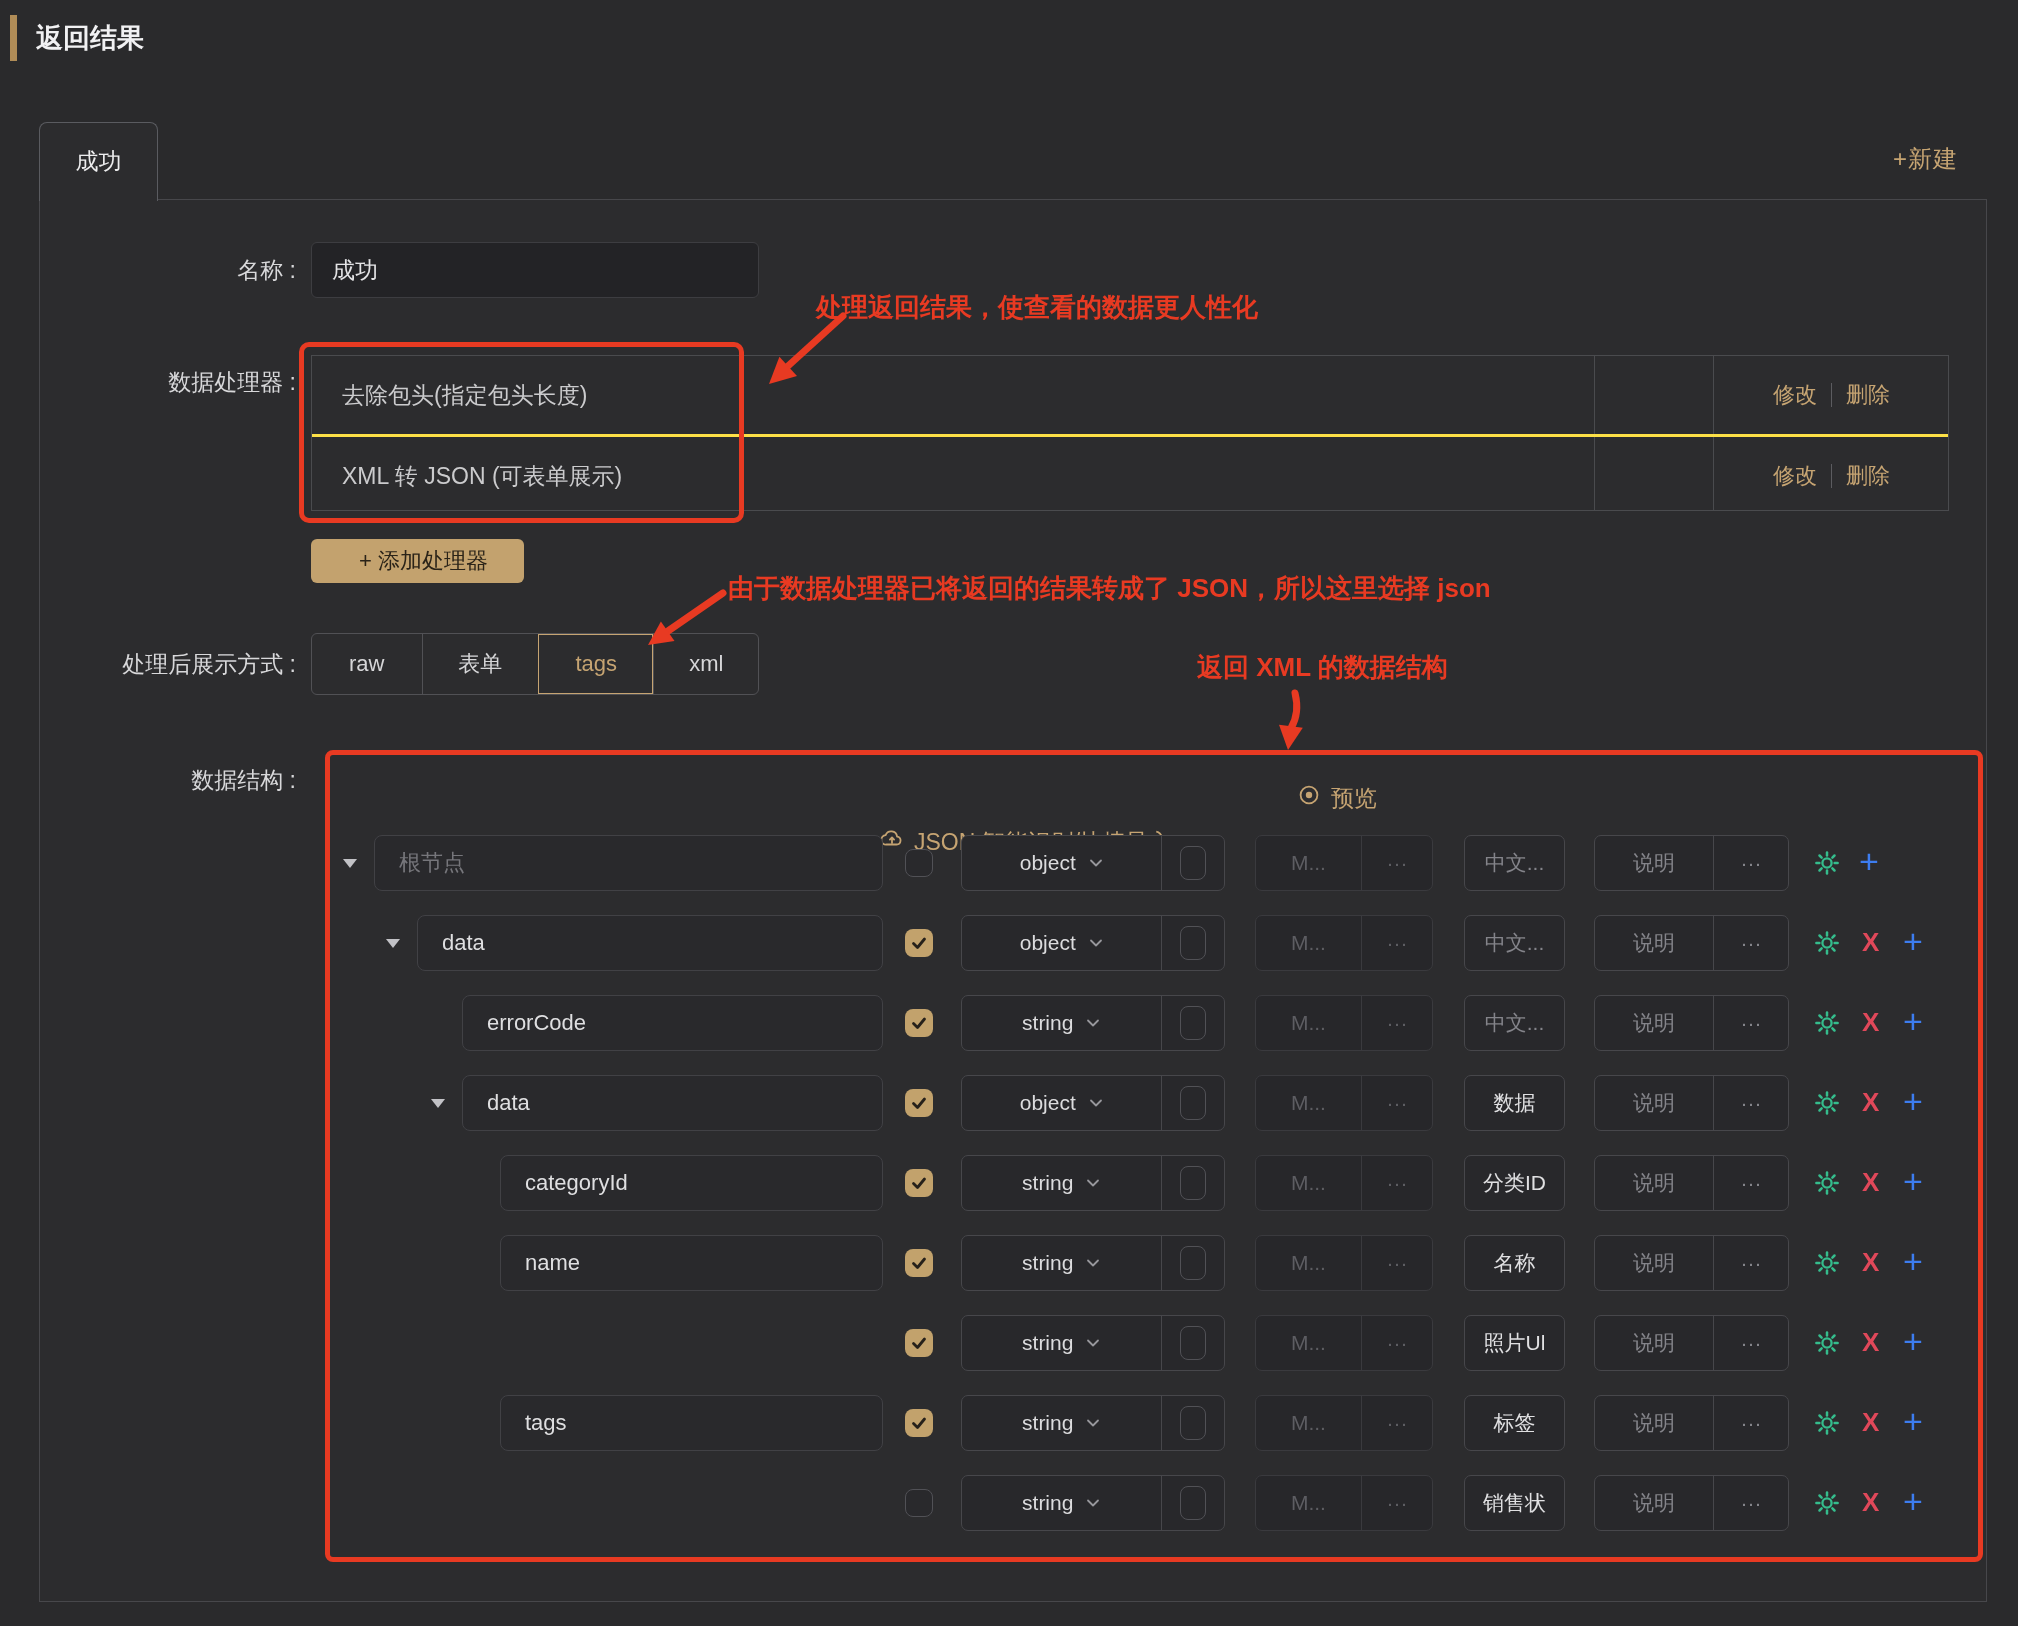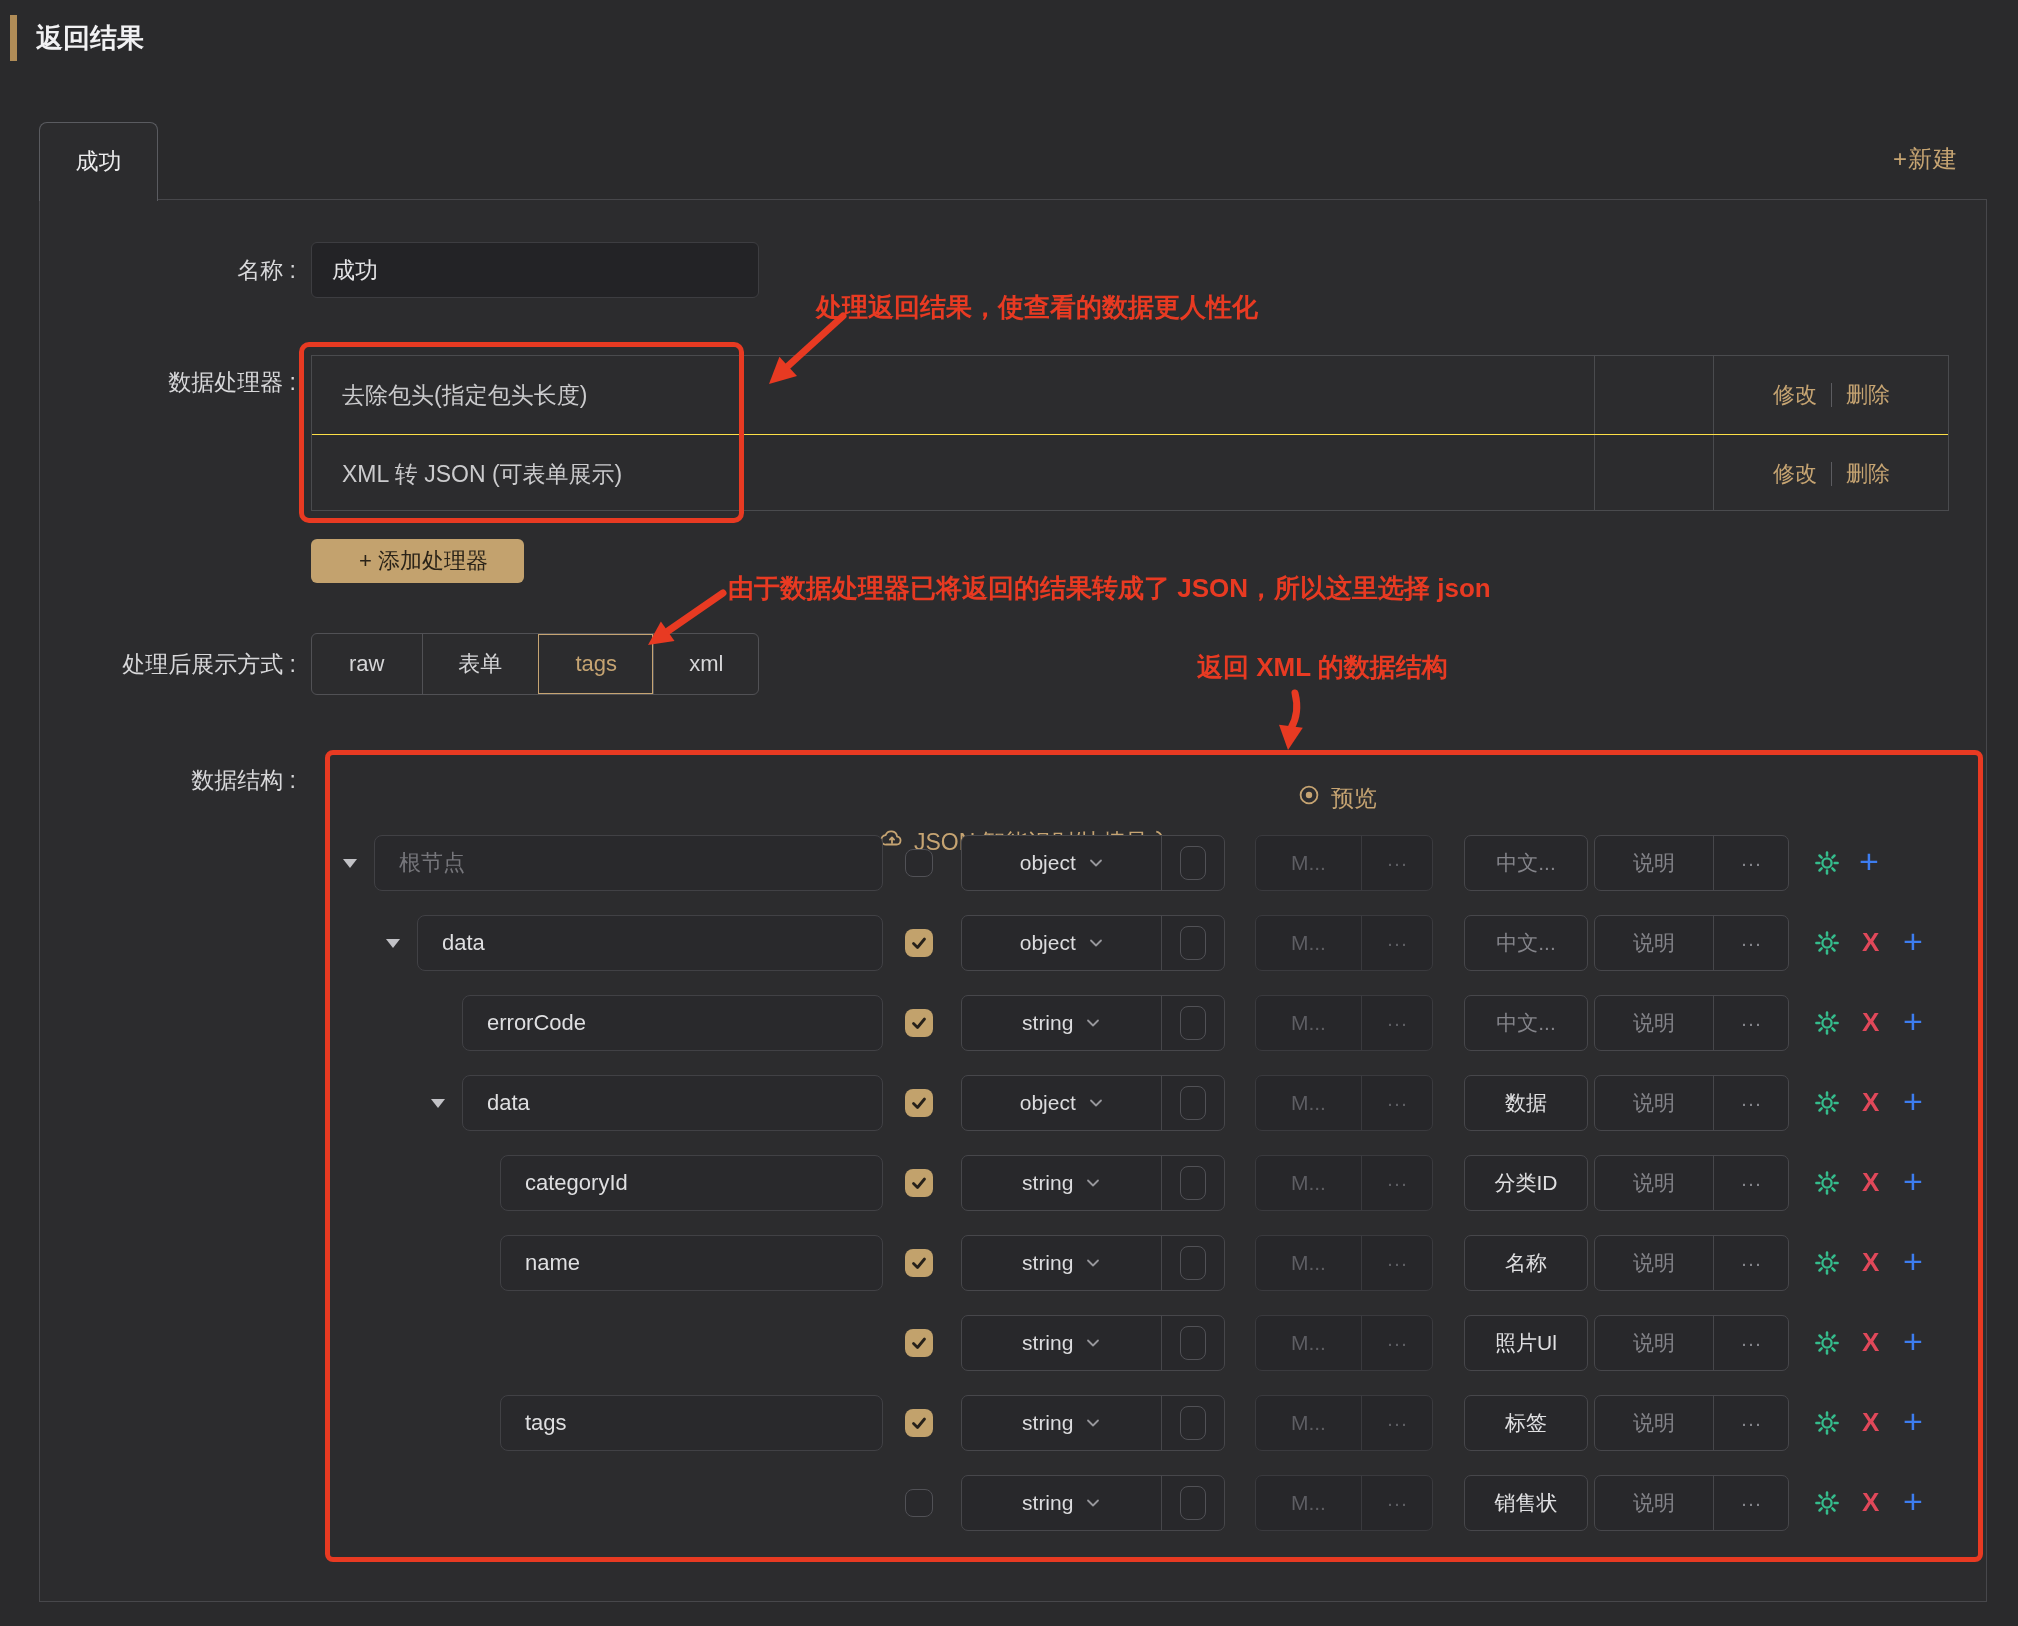--- a/index.html
+++ b/index.html
@@ -19,21 +19,21 @@
          border:1px solid #5a5b60; border-bottom:none; border-radius:8px 8px 0 0;
          text-align:center; line-height:76px; font-size:23px; color:#ededee; z-index:3; cursor:pointer; }
   .panel { left:39px; top:199px; width:1948px; height:1403px; background:#2c2c2e; border:1px solid #47474b; z-index:1; }
   
   .f-label { width:236px; left:60px; text-align:right; font-size:23px; color:#d8d8da; height:32px; line-height:32px; z-index:2; }
   .name-input { left:311px; top:242px; width:448px; height:56px; background:#232326; border:1px solid #3d3d41;
                 border-radius:6px; line-height:54px; padding-left:20px; font-size:23px; color:#e4e4e6; z-index:2; }
   
   .proc-table { left:311px; top:355px; width:1638px; height:156px; border:1px solid #4a4b4e; z-index:2; }
   .proc-row { position:absolute; left:0; width:100%; height:78px; }
-  .proc-row + .proc-row { border-top:1px solid #fde047; }
+  .proc-row + .proc-row { border-top:3px solid #fde047; }
   .proc-name { position:absolute; left:30px; top:0; height:78px; line-height:78px; font-size:23px; color:#cbcbcd; }
   .proc-vline1 { position:absolute; left:1282px; top:0; bottom:0; width:1px; background:#4a4b4e; }
   .proc-vline2 { position:absolute; left:1401px; top:0; bottom:0; width:1px; background:#4a4b4e; }
   .proc-actions { position:absolute; left:1401px; width:237px; top:0; height:78px; display:flex; align-items:center; justify-content:center; gap:14px; }
   .proc-actions .act { font-size:22px; color:#c6a472; cursor:pointer; }
   .proc-actions .sep { width:1px; height:24px; background:#5c5c60; }
   
   .add-btn { left:311px; top:539px; width:213px; height:44px; background:#c3a26e; border-radius:6px;
              text-align:center; line-height:44px; font-size:22px; color:#2a2318; z-index:2; cursor:pointer;padding-left:12px; }
   .segmented { left:311px; top:633px; width:448px; height:62px; border:1px solid #515155; border-radius:6px; display:flex; z-index:2; }
@@ -59,21 +59,21 @@
   .grp { position:absolute; top:12px; height:56px; border:1px solid #47474b; border-radius:7px; background:#28282b; display:flex; }
   .grp .cell { height:100%; display:flex; align-items:center; justify-content:center; }
   .grp .cell + .cell { border-left:1px solid #47474b; }
   .type-lbl { font-size:21px; color:#dcdcde; margin-right:12px; }
   .mini-cb { width:26px; height:34px; border:1px solid #515156; border-radius:8px; background:transparent; cursor:pointer; }
   .grp.dim { border-color:#3a3a3e; background:#27272a; }
   .grp.dim .cell + .cell { border-left-color:#3a3a3e; }
   .dim-txt { font-size:21px; color:#5d5d62; }
   .ph-txt { font-size:21px; color:#84848a; }
   .val-txt { font-size:21px; color:#e0e0e2; }
-  .cn-box { position:absolute; top:12px; height:56px; width:124px; border:1px solid #47474b; border-radius:7px; background:#28282b;
+  .cn-box { position:absolute; top:12px; height:56px; width:101px; border:1px solid #47474b; border-radius:7px; background:#28282b;
             display:flex; align-items:center; justify-content:center; cursor:text; }
   .icon-x { position:absolute; top:24px; font-size:26px; font-weight:600; color:#e0485a; cursor:pointer; line-height:30px; }
   .icon-plus { position:absolute; top:18px; font-size:34px; font-weight:300; color:#3d7df0; cursor:pointer; line-height:40px; }
   .gear { position:absolute; top:27px; cursor:pointer; }
 </style>
 </head>
 <body>
 
 <div class="abs title-accent"></div>
 <div class="abs page-title">返回结果</div>

